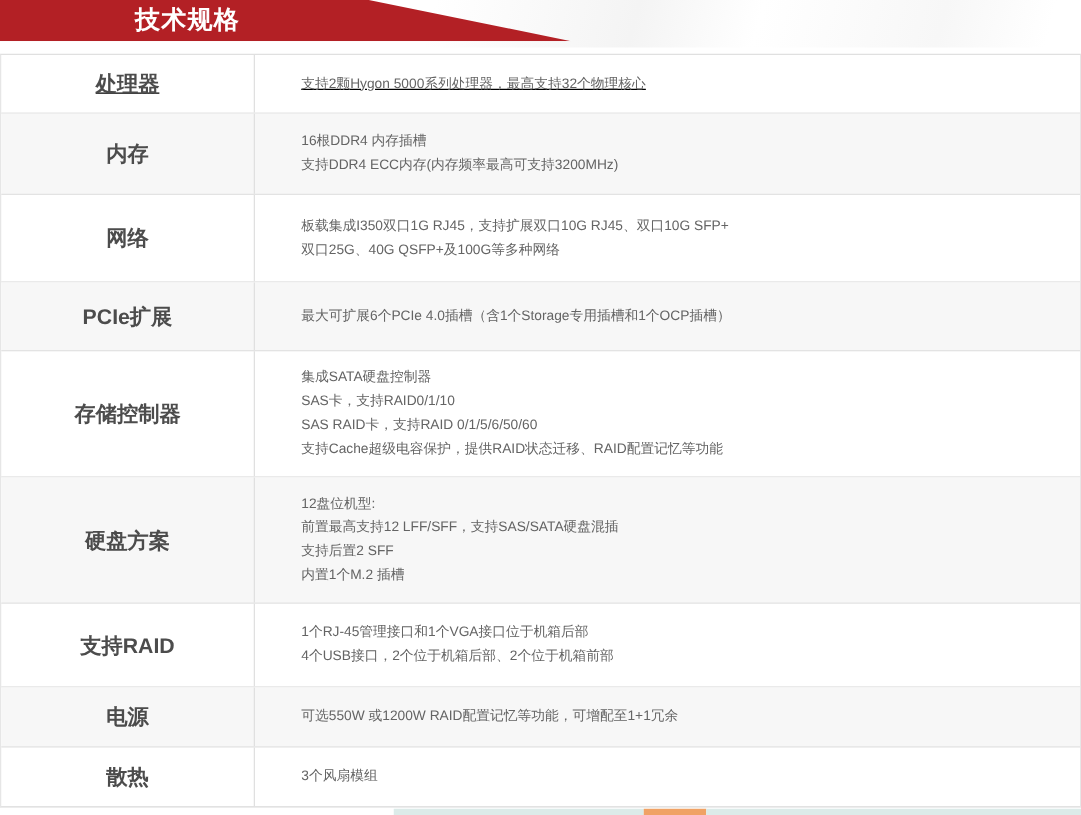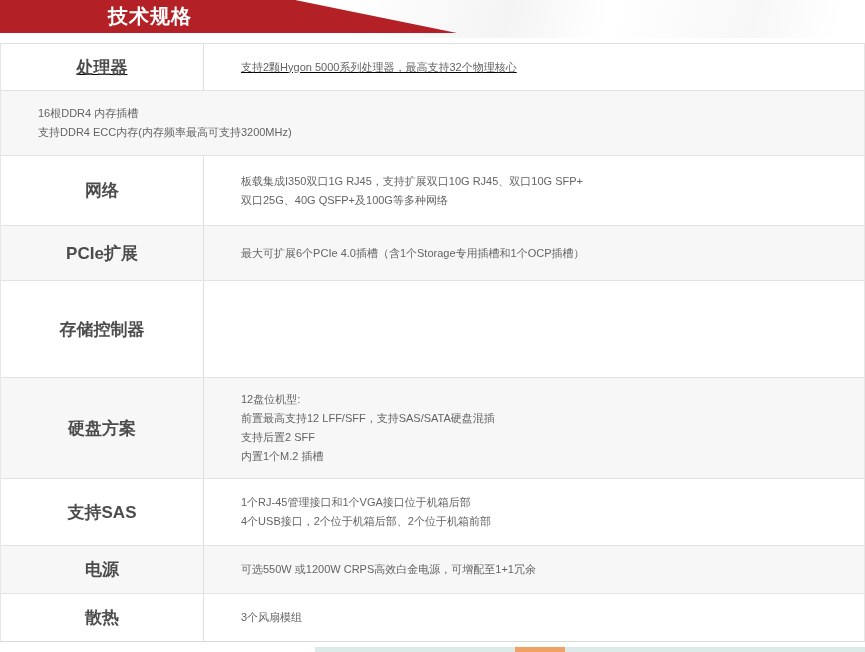--- a/index.html
+++ b/index.html
@@ -90,56 +90,61 @@
 </div>
 
 <div class="spec-table">
 
   <div class="spec-row">
     <div class="spec-label">处理器</div>
     <div class="spec-value">支持2颗Hygon 5000系列处理器，最高支持32个物理核心</div>
   </div>
 
   <div class="spec-row alt">
+    <div class="spec-label">内存</div>
     <div class="spec-value">16根DDR4 内存插槽
 支持DDR4 ECC内存(内存频率最高可支持3200MHz)</div>
   </div>
 
   <div class="spec-row">
     <div class="spec-label">网络</div>
     <div class="spec-value">板载集成I350双口1G RJ45，支持扩展双口10G RJ45、双口10G SFP+
 双口25G、40G QSFP+及100G等多种网络</div>
   </div>
 
   <div class="spec-row alt">
     <div class="spec-label">PCIe扩展</div>
     <div class="spec-value">最大可扩展6个PCIe 4.0插槽（含1个Storage专用插槽和1个OCP插槽）</div>
   </div>
 
   <div class="spec-row">
     <div class="spec-label">存储控制器</div>
+    <div class="spec-value">集成SATA硬盘控制器
+SAS卡，支持RAID0/1/10
+SAS RAID卡，支持RAID 0/1/5/6/50/60
+支持Cache超级电容保护，提供RAID状态迁移、RAID配置记忆等功能</div>
   </div>
 
   <div class="spec-row alt">
     <div class="spec-label">硬盘方案</div>
     <div class="spec-value">12盘位机型:
 前置最高支持12 LFF/SFF，支持SAS/SATA硬盘混插
 支持后置2 SFF
 内置1个M.2 插槽</div>
   </div>
 
   <div class="spec-row">
-    <div class="spec-label">支持SAS</div>
+    <div class="spec-label">支持RAID</div>
     <div class="spec-value">1个RJ-45管理接口和1个VGA接口位于机箱后部
 4个USB接口，2个位于机箱后部、2个位于机箱前部</div>
   </div>
 
   <div class="spec-row alt">
     <div class="spec-label">电源</div>
-    <div class="spec-value">可选550W 或1200W CRPS高效白金电源，可增配至1+1冗余</div>
+    <div class="spec-value">可选550W 或1200W RAID配置记忆等功能，可增配至1+1冗余</div>
   </div>
 
   <div class="spec-row">
     <div class="spec-label">散热</div>
     <div class="spec-value">3个风扇模组</div>
   </div>
 
 </div>
 
 <div class="bottom-strip">

